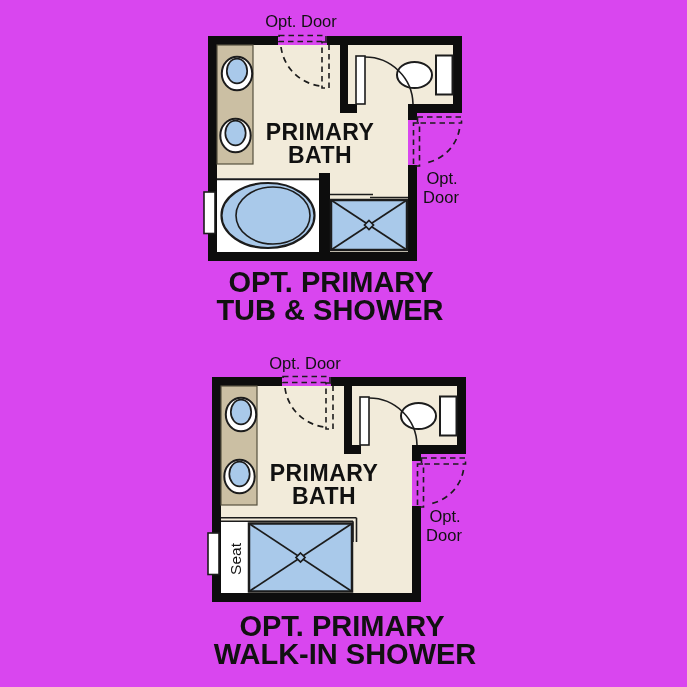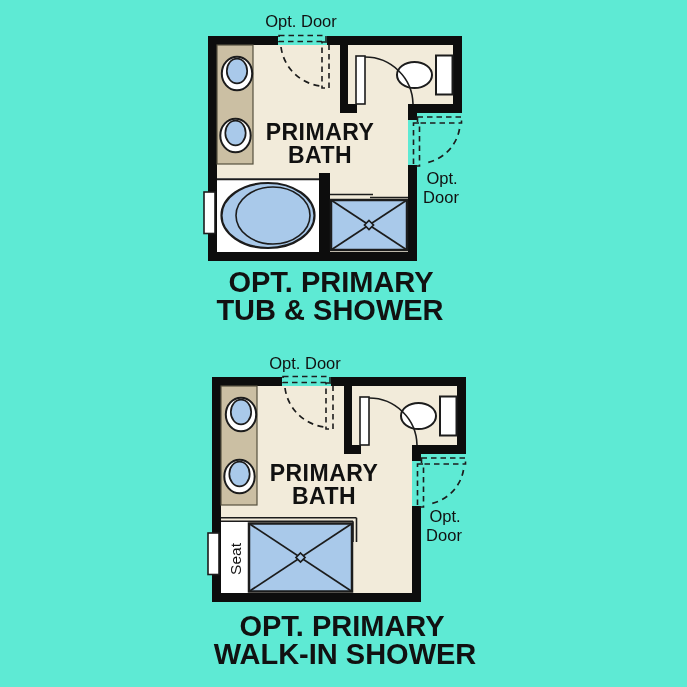--- a/index.html
+++ b/index.html
@@ -1,16 +1,16 @@
 <!DOCTYPE html>
 <html style="--wall: #0d0d0d; --outline: #1c1c1c; --floor: #f2ebda; --counter: #cbbfa3; --blue: #a9c9ea; --text: #111111;"><head>
 <meta charset="utf-8">
 <style>
   html,body{margin:0;padding:0;background:#ffffff;}
-  .page{position:relative;width:687px;height:687px;background:#5eead4;overflow:hidden;
+  .page{position:relative;width:687px;height:687px;background:#d946ef;overflow:hidden;
         font-family:"Liberation Sans",sans-serif;}
   svg text{fill:var(--text);}
   .wall{fill:var(--wall);}
   .floor{fill:var(--floor);}
   .counter{fill:var(--counter);stroke:#55503f;stroke-width:1.2;}
   .fix-white{fill:#ffffff;stroke:var(--outline);stroke-width:2;}
   .fix-blue{fill:var(--blue);stroke:var(--outline);stroke-width:2.2;}
   .thin-blue{fill:var(--blue);stroke:var(--outline);stroke-width:1.7;}
   .inner-line{fill:none;stroke:var(--outline);stroke-width:1.6;}
   .swing{fill:none;stroke:var(--outline);stroke-width:1.6;}

